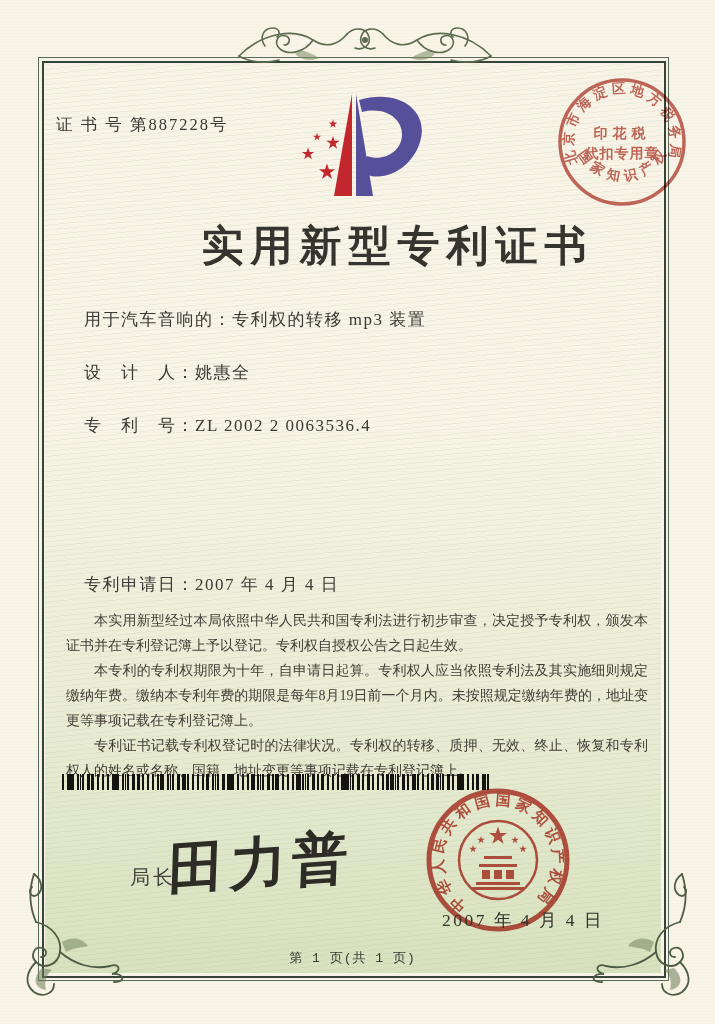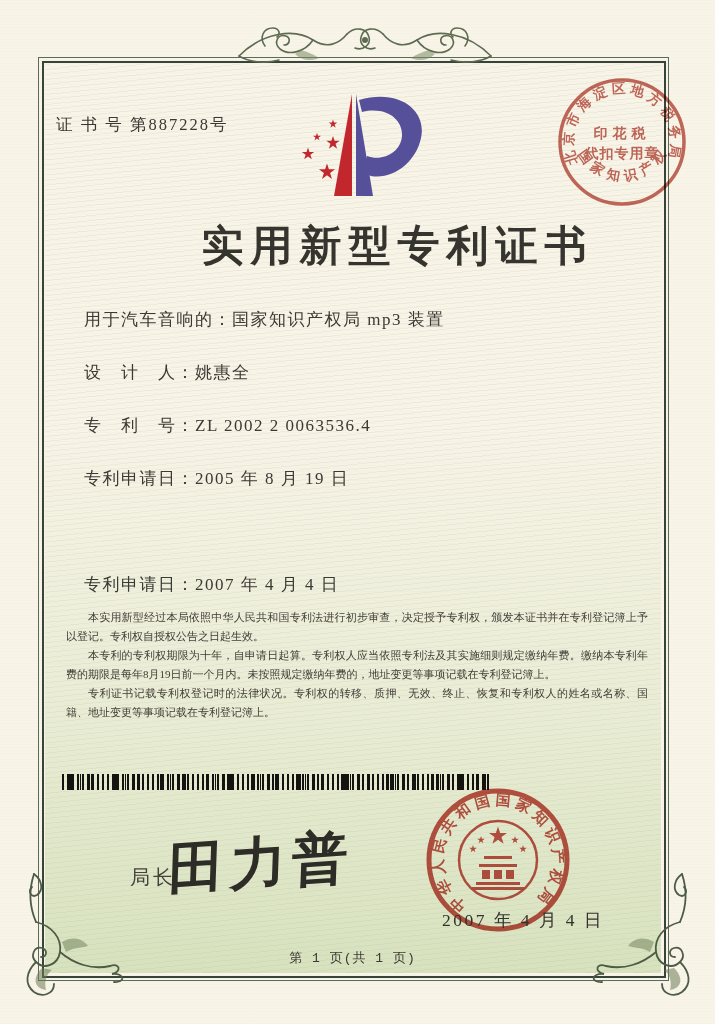--- a/index.html
+++ b/index.html
@@ -26,21 +26,21 @@
   .logo{position:absolute;left:283px;top:90px;width:158px;height:115px;}
   .tax-stamp{position:absolute;left:552px;top:72px;width:140px;height:140px;mix-blend-mode:multiply;}
   .title{
     position:absolute;left:38px;top:218px;width:629px;text-align:center;
     font-size:42px;font-weight:bold;letter-spacing:7px;color:#36342e;margin-left:45px;
   }
   
   .field{position:absolute;left:84px;font-size:17px;letter-spacing:1.5px;color:#3b3933;white-space:nowrap;}
   .f0{top:308px}.f1{top:361px}.f2{top:414px}.f3{top:467px}.f4{top:520px}.f5{top:573px}
   
-  .body-text{position:absolute;left:66px;top:608px;width:582px;font-size:11px;line-height:19px;color:#403d35;text-align:justify;}
+  .body-text{position:absolute;left:66px;top:608px;width:582px;font-size:14px;line-height:25px;color:#403d35;text-align:justify;}
   .body-text p{margin:0;text-indent:2em;}
   
   .barcode{
     position:absolute;left:62px;top:774px;width:430px;height:16px;
     background:
       repeating-linear-gradient(90deg,#15130f 0 2px,transparent 2px 5px),
       repeating-linear-gradient(90deg,#15130f 0 1px,transparent 1px 9px),
       repeating-linear-gradient(90deg,transparent 0 6px,#15130f 6px 9px,transparent 9px 23px);
   }
   
@@ -134,30 +134,27 @@
       <text x="70" y="86" text-anchor="middle" font-size="14" font-weight="bold" letter-spacing="1" fill="#b84a3d" font-family="Liberation Serif,serif">代扣专用章</text>
       <text font-size="13.5" font-weight="bold" fill="#b84a3d" font-family="Liberation Serif,serif">
         <textPath href="#taxBot" textLength="126" lengthAdjust="spacing">国家知识产权局</textPath>
       </text>
     </g>
   </svg>
 
   <div class="title z2">实用新型专利证书</div>
 
   <div class="field f0 z2">
-    <span>用于汽车音响的：</span><span>国家知识产权局 mp3 装置</span>
+    <span>用于汽车音响的：</span><span>专利权的转移 mp3 装置</span>
   </div>
   <div class="field f1 z2">
     <span>设　计　人：</span><span>姚惠全</span>
   </div>
   <div class="field f2 z2">
     <span>专　利　号：</span><span>ZL 2002 2 0063536.4</span>
-  </div>
-  <div class="field f3 z2">
-    <span>专利申请日：</span><span>2005 年 8 月 19 日</span>
   </div>
   <div class="field f5 z2">
     <span>专利申请日：</span><span>2007 年 4 月 4 日</span>
   </div>
 
   <div class="body-text z2">
     <p>本实用新型经过本局依照中华人民共和国专利法进行初步审查，决定授予专利权，颁发本证书并在专利登记簿上予以登记。专利权自授权公告之日起生效。</p>
     <p>本专利的专利权期限为十年，自申请日起算。专利权人应当依照专利法及其实施细则规定缴纳年费。缴纳本专利年费的期限是每年8月19日前一个月内。未按照规定缴纳年费的，地址变更等事项记载在专利登记簿上。</p>
     <p>专利证书记载专利权登记时的法律状况。专利权的转移、质押、无效、终止、恢复和专利权人的姓名或名称、国籍、地址变更等事项记载在专利登记簿上。</p>
   </div>

